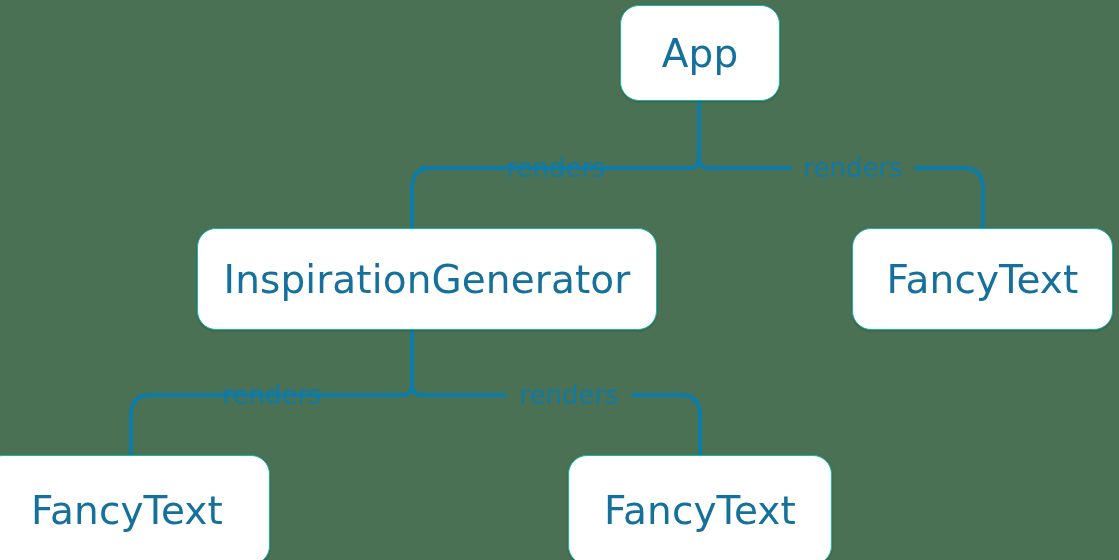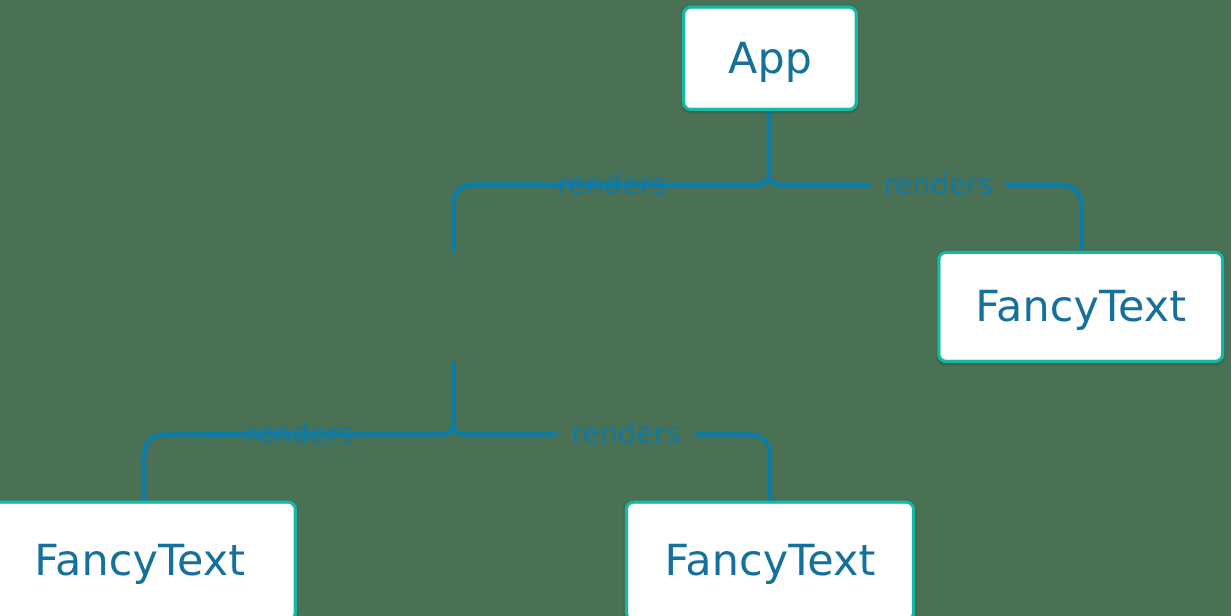--- a/index.html
+++ b/index.html
@@ -21,22 +21,22 @@
   #wires {
     position: absolute;
     left: 0;
     top: 0;
     width: 1119px;
     height: 560px;
   }
   .node {
     position: absolute;
     background: #ffffff;
-    border: 3px solid #14b8a6;
-    border-radius: 8px;
+    border: 1px solid #14b8a6;
+    border-radius: 19px;
     box-sizing: border-box;
     display: flex;
     align-items: center;
     justify-content: center;
     box-shadow: 0 1px 2px rgba(0,0,0,0.18);
   }
   .node-label {
     color: #15719b;
     font-size: 39px;
     line-height: 1;
@@ -75,20 +75,23 @@
     <path d="M 184 395 L 213 395"></path>
 
     <path d="M 422 395 L 505 395"></path>
     <path d="M 633 395 L 680 395 Q 700 395 700 415 L 700 455"></path>
   </svg>
 
   <div class="node" style="left:620px; top:5px; width:160px; height:96px;">
     <span class="node-label">App</span>
   </div>
 
+  <div class="node" style="left:197px; top:228px; width:460px; height:102px;">
+    <span class="node-label">InspirationGenerator</span>
+  </div>
 
   <div class="node" style="left:852px; top:228px; width:261px; height:102px;">
     <span class="node-label">FancyText</span>
   </div>
 
   <div class="node" style="left:-16px; top:455px; width:286px; height:110px;">
     <span class="node-label">FancyText</span>
   </div>
 
   <div class="node" style="left:568px; top:455px; width:264px; height:110px;">

